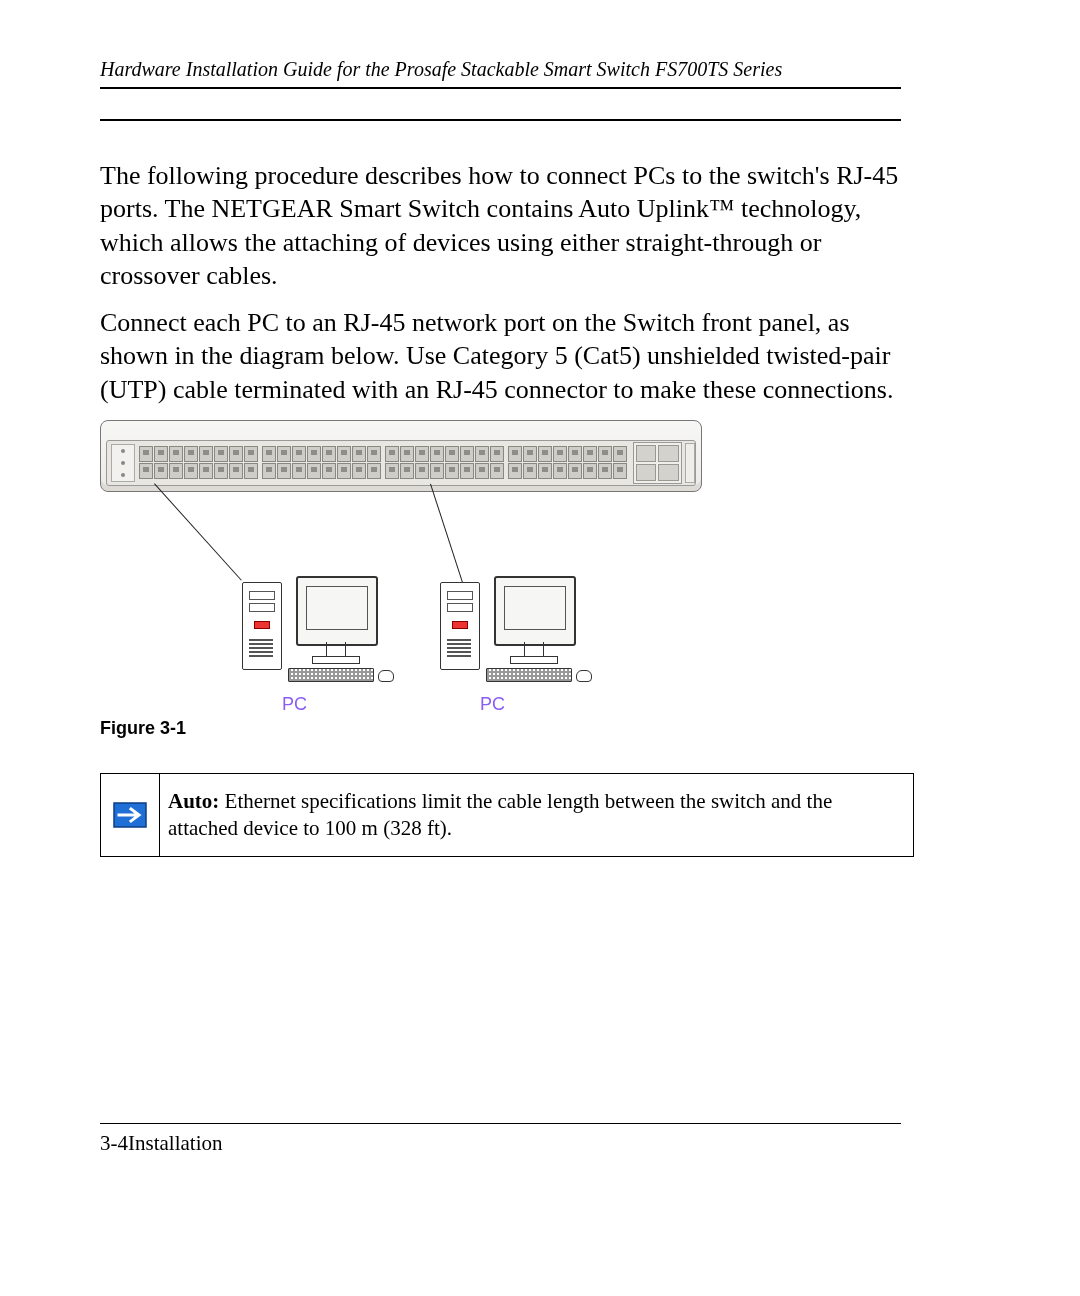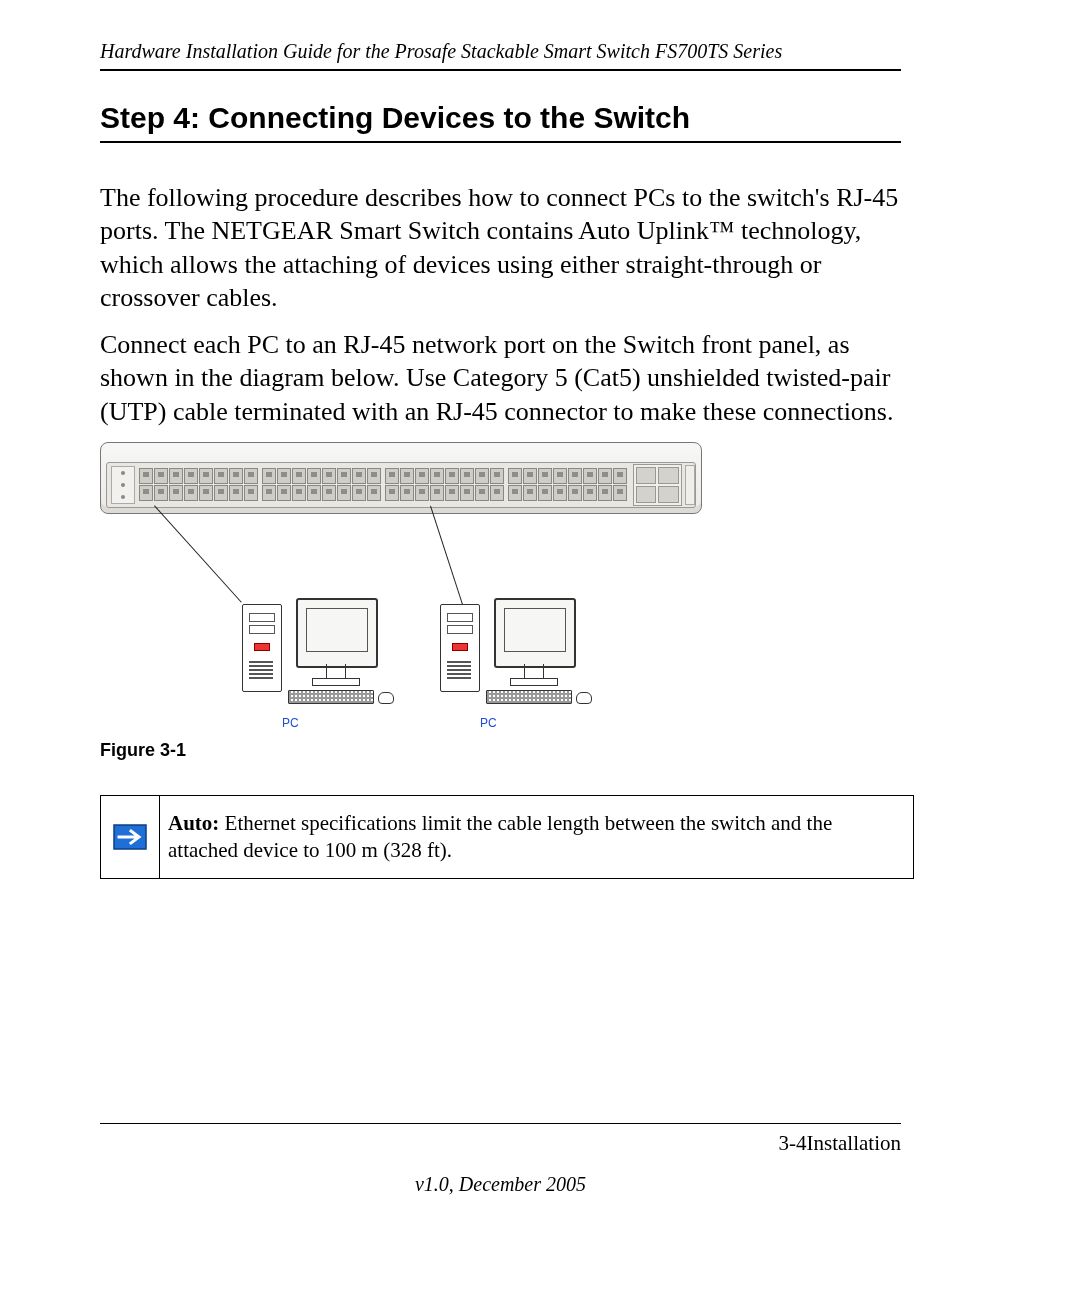--- a/index.html
+++ b/index.html
@@ -8,21 +8,21 @@
     background: #fff;
     font-family: "Times New Roman", Times, serif;
     color: #000;
     width: 1080px;
   }
   .page {
     width: 1001px;
     height: 1296px;
     position: relative;
     box-sizing: border-box;
-    padding: 40px 100px 0 100px;
+    padding: 58px 100px 0 100px;
   }
   .running-header {
     font-style: italic;
     font-size: 20px;
     margin-bottom: 6px;
   }
   .rule-thin {
     border: none;
     border-top: 2px solid #000;
     margin: 0 0 30px 0;
@@ -187,22 +187,22 @@
   }
   .pc .mouse {
     position:absolute; left:136px; top:88px; width:14px; height:10px; border:1.5px solid #333; border-radius:6px 6px 4px 4px; background:#fff;
   }
   .pc .pad {
     position:absolute; left:132px; top:86px; width:26px; height:16px; background:#d9d7d0; border-radius:2px; z-index:-1;
   }
   .pc-label {
     position:absolute;
     font-family: Arial, Helvetica, sans-serif;
-    font-size: 12px;
-    color:#1d4ed8;
+    font-size: 18px;
+    color:#8b5cf6;
   }
   
   .note-table {
     margin-top: 34px;
     border: 1.5px solid #000;
     display: flex;
     width: 812px;
   }
   .note-icon-cell {
     width: 58px;
@@ -222,41 +222,40 @@
     position: absolute;
     left: 100px; right: 100px;
     bottom: 172px;
     border-top: 1.5px solid #000;
   }
   .footer-row {
     position: absolute;
     left: 100px; right: 100px;
     bottom: 140px;
     display: flex;
-    justify-content: flex-end;
+    justify-content: flex-start;
     font-size: 21px;
   }
   .footer-version {
     position:absolute;
     left:0; right:0;
     bottom: 100px;
     text-align:center;
     font-style: italic;
     font-size: 20px;
   }
 </style>
 </head>
 <body>
 
 <div class="page">
 
   <div class="running-header">Hardware Installation Guide for the Prosafe Stackable Smart Switch FS700TS Series</div>
   <hr class="rule-thin">
 
-  <h1 class="section-title">Step 4: Connecting Devices to the Switch</h1>
   <hr class="rule-under-title">
 
   <p class="body">The following procedure describes how to connect PCs to the switch's RJ-45 ports. The NETGEAR Smart Switch contains Auto Uplink™ technology, which allows the attaching of devices using either straight-through or crossover cables.</p>
   <p class="body">Connect each PC to an RJ-45 network port on the Switch front panel, as shown in the diagram below. Use Category 5 (Cat5) unshielded twisted-pair (UTP) cable terminated with an RJ-45 connector to make these connections.</p>
 
   <div class="figure-area">
     <div class="switch-wrap">
       <div class="switch-body"></div>
       <div class="brand">NETGEAR</div>
       <div class="switch-face">
@@ -472,15 +471,14 @@
     <div class="note-text-cell">
       <span class="note-label">Auto:</span><span> Ethernet specifications limit the cable length between the switch and the attached device to 100 m (328 ft).</span>
     </div>
   </div>
 
   <div class="footer-rule"></div>
   <div class="footer-row">
     <span>3-4</span>
     <span>Installation</span>
   </div>
-  <div class="footer-version">v1.0, December 2005</div>
 
 </div>
 
 </body></html>

